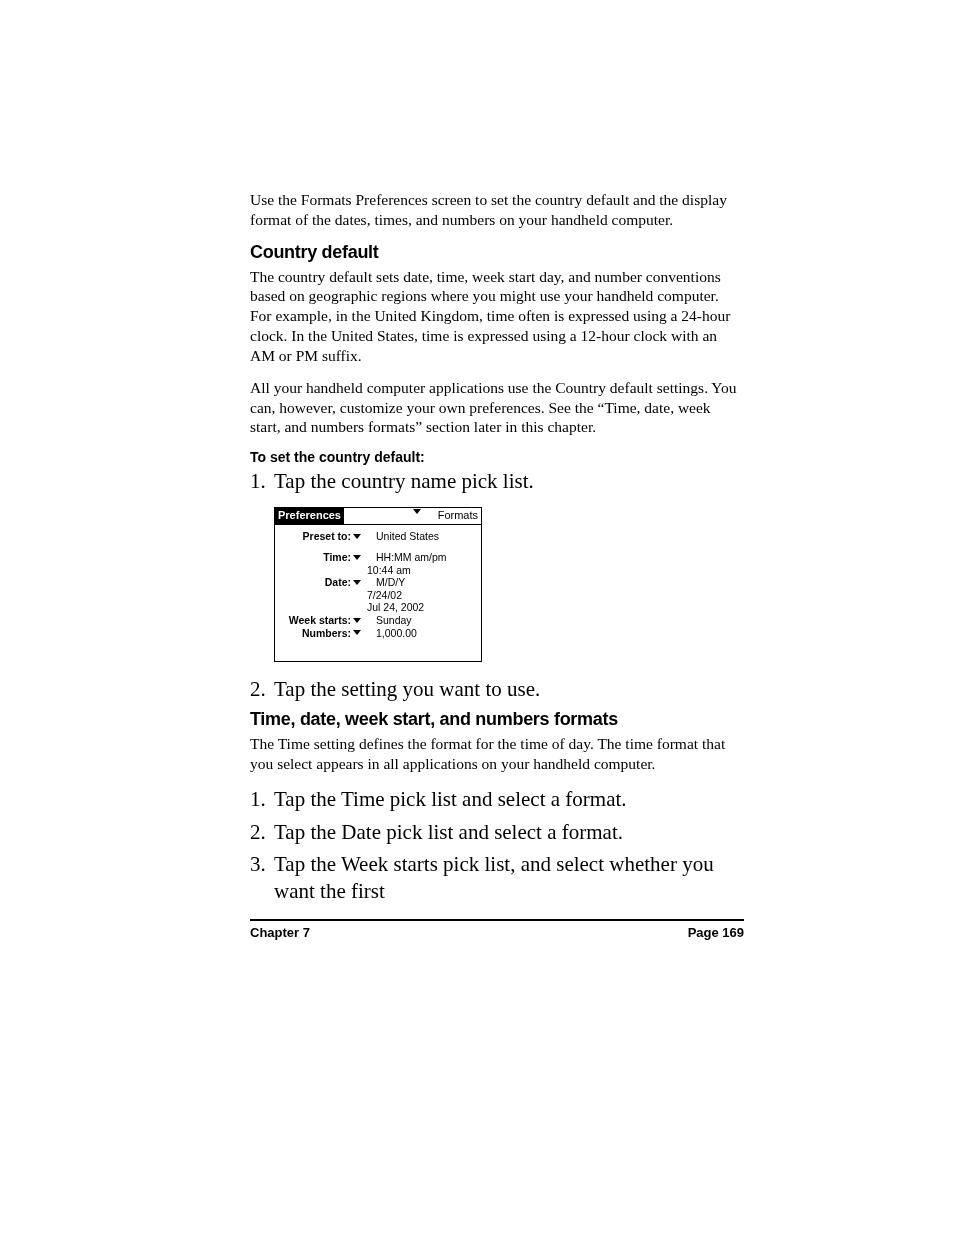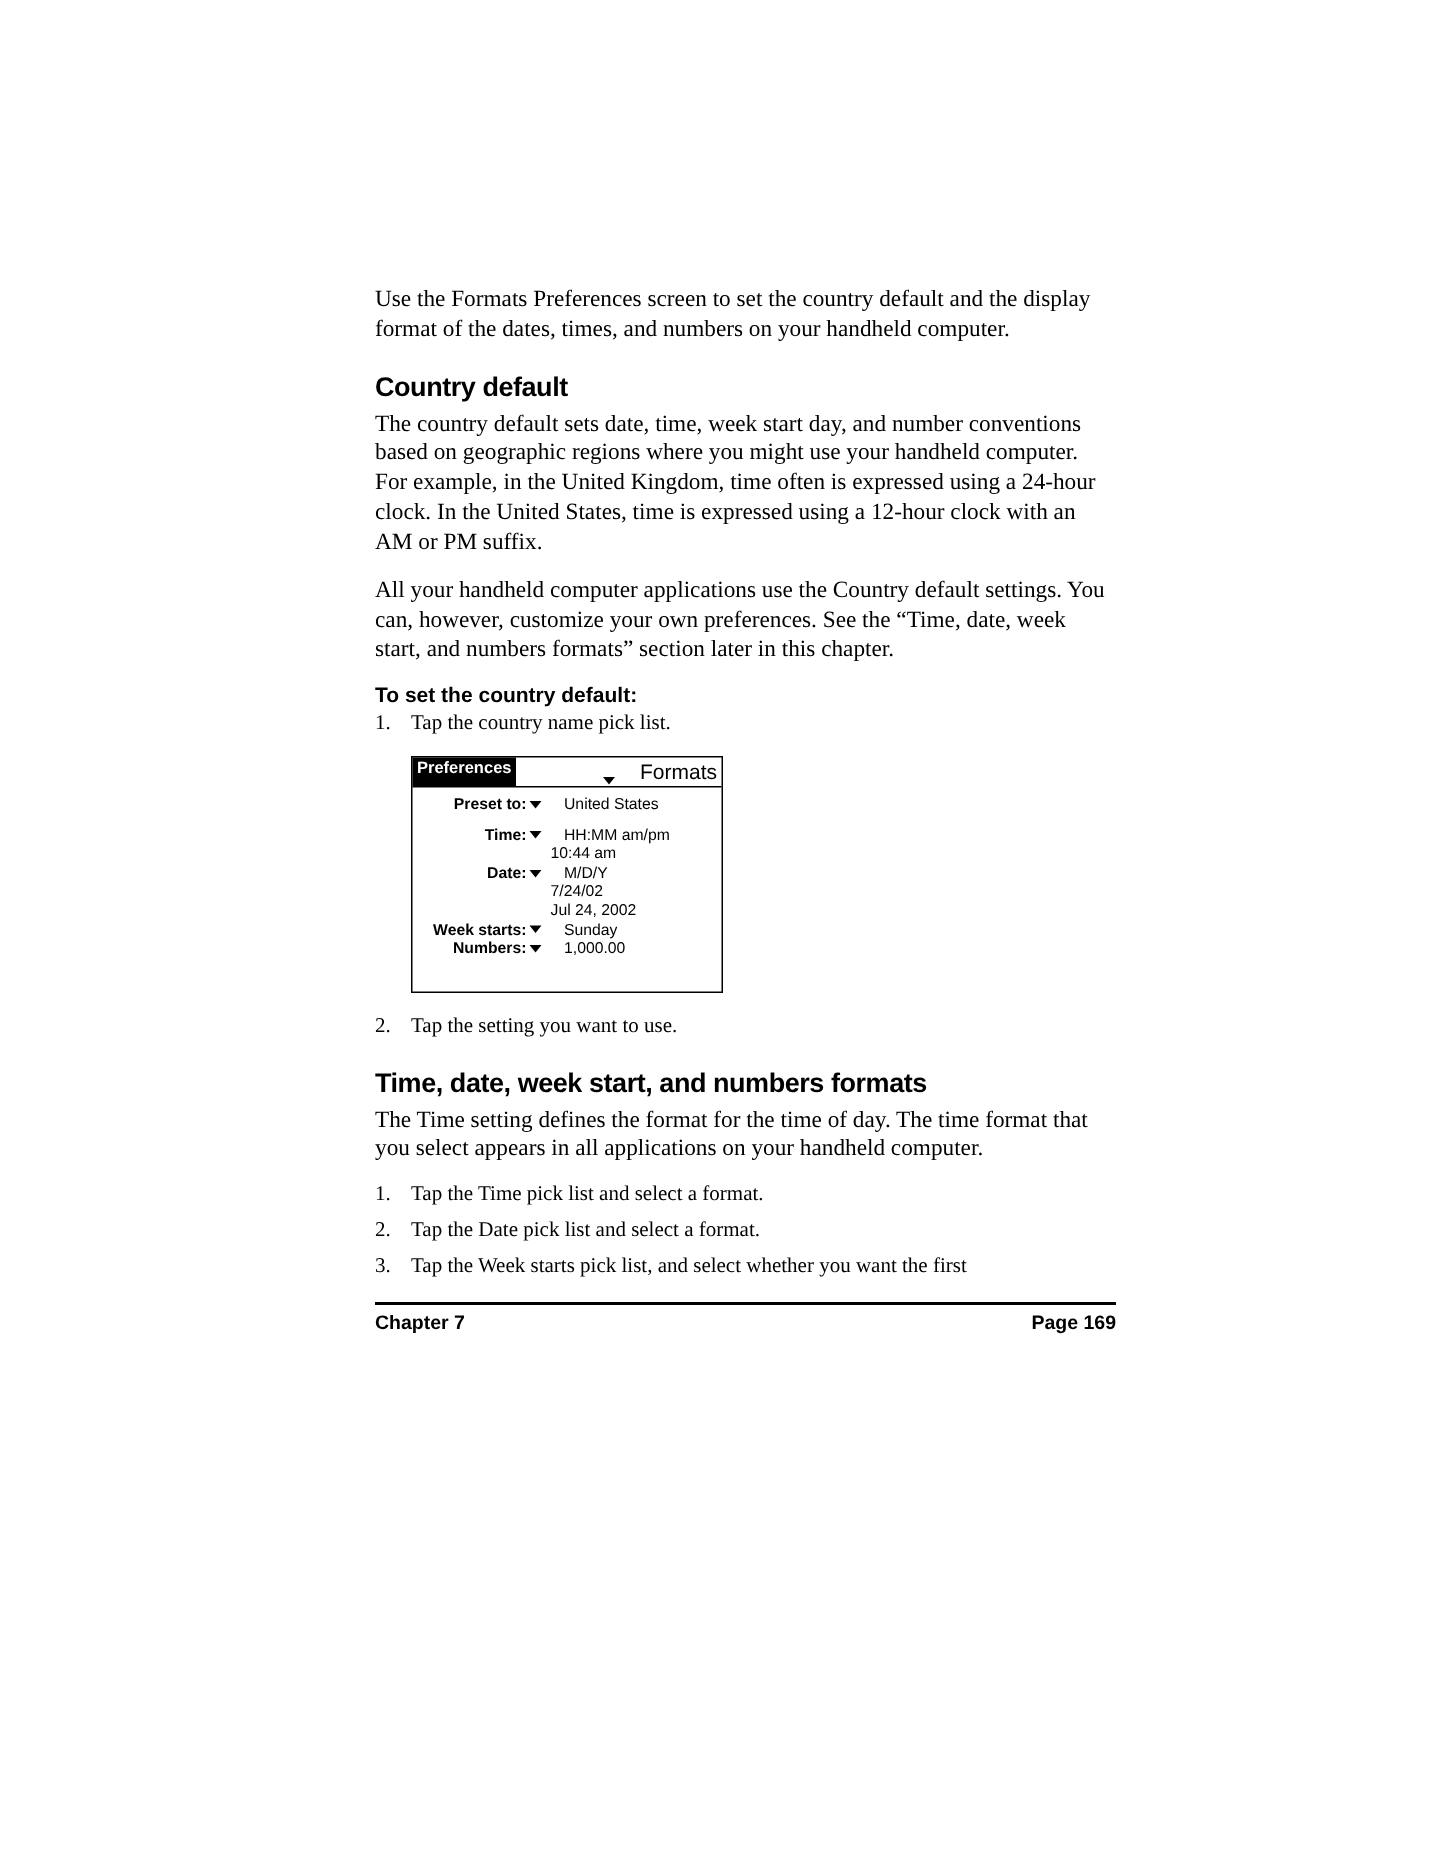--- a/index.html
+++ b/index.html
@@ -14,40 +14,39 @@
     font-family: "Arial Black", Arial, sans-serif;
     font-weight: 900;
     font-size: 26px;
     letter-spacing: -0.5px;
     margin-bottom: 6px;
   }
   h2 {
     font-family: "Arial Black", Arial, sans-serif;
     font-weight: 900;
     font-size: 18px;
-    margin-top: 18px;
     margin-bottom: 4px;
     letter-spacing: -0.3px;
   }
   p.body {
     font-size: 15.5px;
     line-height: 1.28;
     margin-bottom: 12px;
   }
   .subhead {
     font-family: Liberation Sans, sans-serif;
     font-weight: 700;
     font-size: 14px;
     margin-top: 6px;
     margin-bottom: 3px;
   }
   ol.steps {
     list-style: none;
     counter-reset: step;
-    font-size: 14px;
+    font-size: 21px;
     line-height: 1.28;
   }
   ol.steps > li {
     counter-increment: step;
     margin-bottom: 6px;
     padding-left: 24px;
     position: relative;
   }
   ol.steps > li::before {
     content: counter(step) ".";
@@ -73,23 +72,23 @@
   .palm .tab {
     background: #000;
     color: #fff;
     font-weight: 700;
     padding: 1px 3px 2px 3px;
     font-size: 11px;
   }
   .palm .menu {
     margin-left: auto;
     padding: 1px 3px;
-    font-size: 14px;
-    display: flex;
-    align-items: flex-end;
+    font-size: 11px;
+    display: flex;
+    align-items: flex-start;
     gap: 16px;
   }
   .palm-body {
     padding: 5px 6px 22px 6px;
   }
   .palm-row {
     display: flex;
     align-items: flex-start;
     margin-bottom: 0px;
   }

